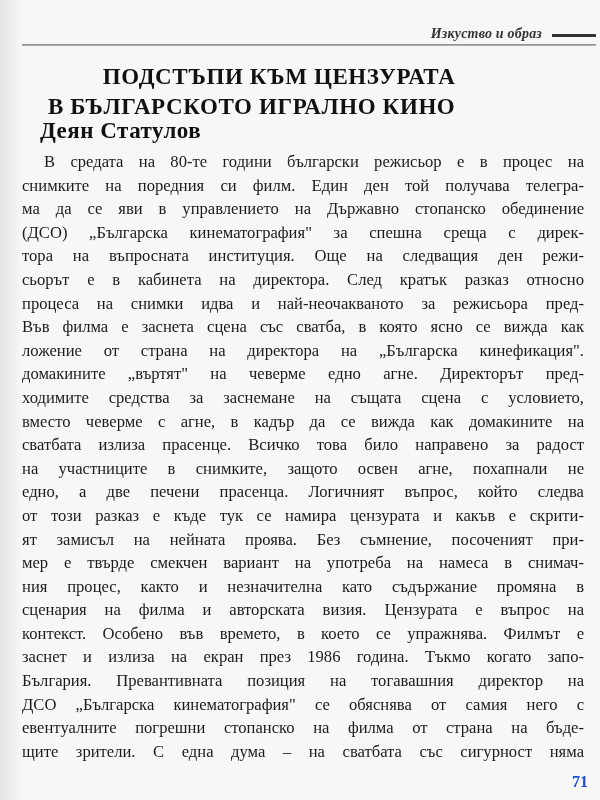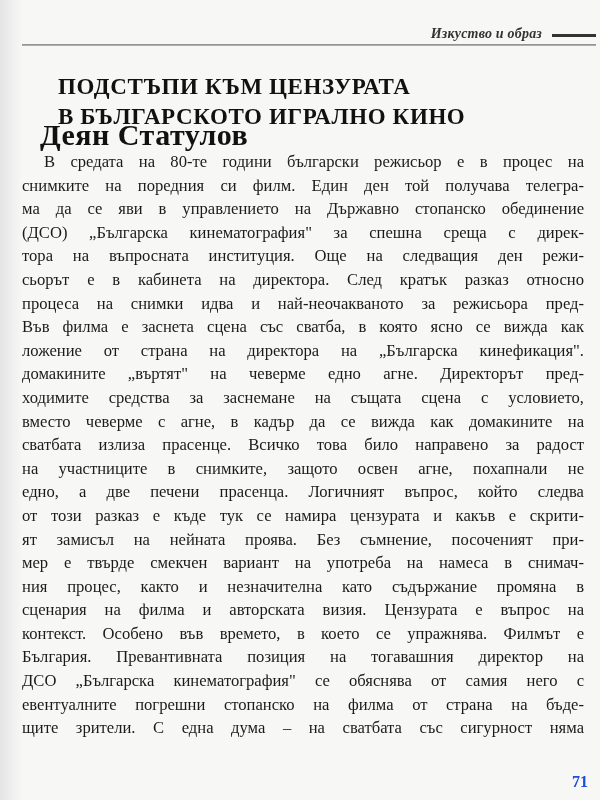--- a/index.html
+++ b/index.html
@@ -20,28 +20,28 @@
       letter-spacing: 0.2px;
     }
     .head-dash {
       position: absolute; top: 34px; right: 4px; width: 44px; height: 3px; background: #333;
     }
     .head-rule {
       position: absolute; top: 44px; left: 22px; right: 4px; height: 2px;
       background: linear-gradient(to bottom, #888, #bbb);
     }
     .title {
-      position: absolute; left: 40px; top: 54px; margin: 18px;
+      position: absolute; left: 40px; top: 54px; margin: 8px;
       font-family: "Liberation Serif", serif; font-weight: bold;
-      font-size: 23px; line-height: 30px; letter-spacing: 0.6px; color: #111;
+      font-size: 23px; line-height: 30px; letter-spacing: 0.6px; color: #111; text-align: right;
     }
     .title span { display: block; }
     .author {
       position: absolute; left: 40px; top: 118px; margin: 0;
-      font-weight: bold; font-size: 30px; letter-spacing: 0.5px; color: #111;
+      font-weight: bold; font-size: 23px; letter-spacing: 0.5px; color: #111;
     }
     .body-text {
       position: absolute; left: 22px; top: 150px; width: 562px;
       font-size: 16.6px; line-height: 23.6px; color: #1b1b1b;
     }
     .line {
       display: block; white-space: nowrap;
       text-align: justify; text-align-last: justify;
       height: 23.6px;
     }
@@ -82,20 +82,21 @@
   <span class="line">вместо чеверме с агне, в кадър да се вижда как домакините на</span>
   <span class="line">сватбата излиза прасенце. Всичко това било направено за радост</span>
   <span class="line">на участниците в снимките, защото освен агне, похапнали не</span>
   <span class="line">едно, а две печени прасенца. Логичният въпрос, който следва</span>
   <span class="line">от този разказ е къде тук се намира цензурата и какъв е скрити-</span>
   <span class="line">ят замисъл на нейната проява. Без съмнение, посоченият при-</span>
   <span class="line">мер е твърде смекчен вариант на употреба на намеса в снимач-</span>
   <span class="line">ния процес, както и незначителна като съдържание промяна в</span>
   <span class="line">сценария на филма и авторската визия. Цензурата е въпрос на</span>
   <span class="line">контекст. Особено във времето, в което се упражнява. Филмът е</span>
+  <span class="line">заснет и излиза на екран през 1986 година. Тъкмо когато запо-</span>
   <span class="line">България. Превантивната позиция на тогавашния директор на</span>
   <span class="line">ДСО „Българска кинематография" се обяснява от самия него с</span>
   <span class="line">евентуалните погрешни стопанско на филма от страна на бъде-</span>
   <span class="line">щите зрители. С една дума – на сватбата със сигурност няма</span>
 
 </div>
 
 <div class="page-number">71</div>
 
 </body></html>

